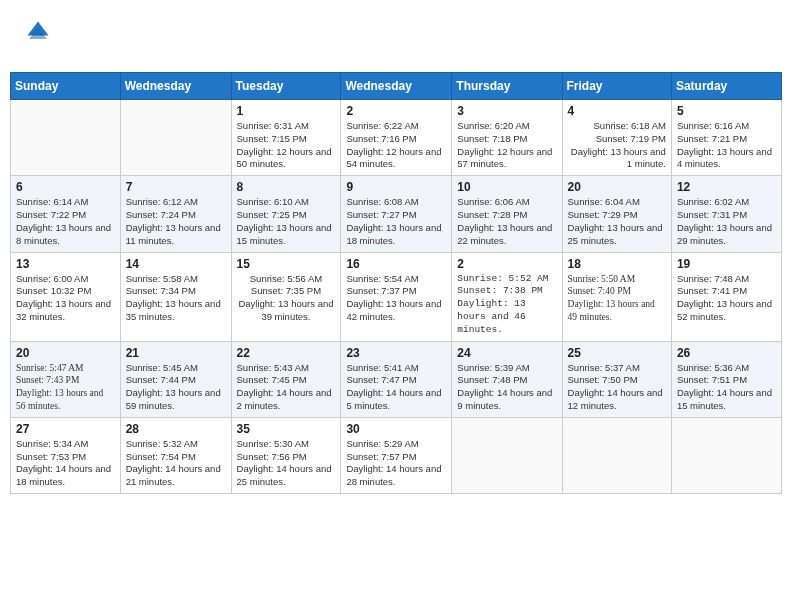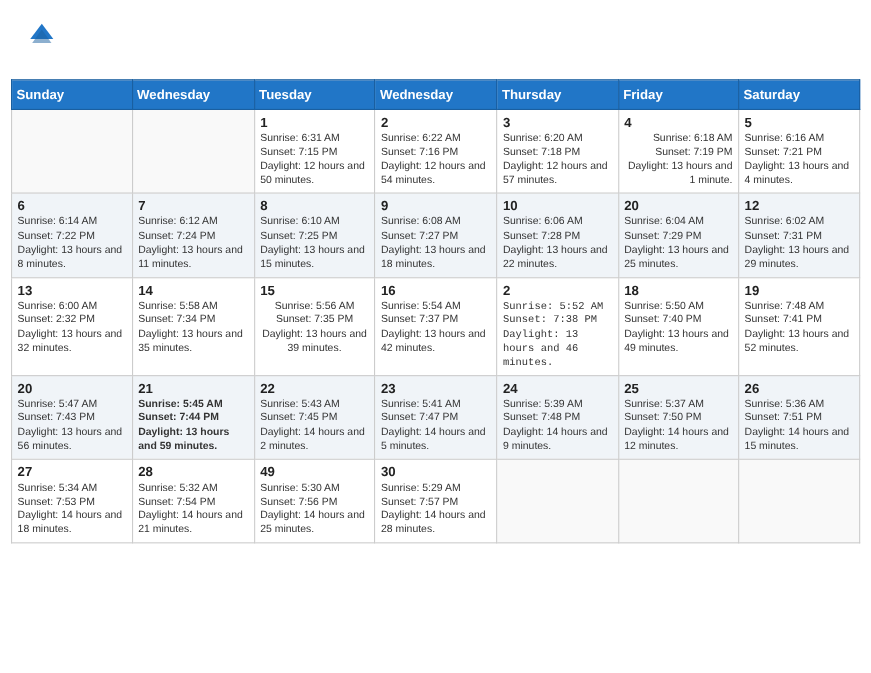--- a/index.html
+++ b/index.html
@@ -206,21 +206,21 @@
             <div class="day-num">12</div>
             <div class="day-info" style="white-space: pre-line;">Sunrise: 6:02 AM
 Sunset: 7:31 PM
 Daylight: 13 hours and 29 minutes.</div>
           </td>
         </tr>
         <tr>
           <td>
             <div class="day-num">13</div>
             <div class="day-info" style="white-space: pre-line;">Sunrise: 6:00 AM
-Sunset: 2:32 PM
+Sunset: 10:32 PM
 Daylight: 13 hours and 32 minutes.</div>
           </td>
           <td>
             <div class="day-num">14</div>
             <div class="day-info" style="white-space: pre-line;">Sunrise: 5:58 AM
 Sunset: 7:34 PM
 Daylight: 13 hours and 35 minutes.</div>
           </td>
           <td>
             <div class="day-num">15</div>
@@ -235,41 +235,41 @@
 Daylight: 13 hours and 42 minutes.</div>
           </td>
           <td>
             <div class="day-num">2</div>
             <div class="day-info" style="white-space: pre-line; font-family: Liberation Mono, monospace;">Sunrise: 5:52 AM
 Sunset: 7:38 PM
 Daylight: 13 hours and 46 minutes.</div>
           </td>
           <td>
             <div class="day-num">18</div>
-            <div class="day-info" style="white-space: pre-line;">Sunrise: 5:50 AM
+            <div class="day-info" style="white-space: pre-line; font-family: Liberation Serif, serif;">Sunrise: 5:50 AM
 Sunset: 7:40 PM
 Daylight: 13 hours and 49 minutes.</div>
           </td>
           <td>
             <div class="day-num">19</div>
             <div class="day-info" style="white-space: pre-line;">Sunrise: 7:48 AM
 Sunset: 7:41 PM
 Daylight: 13 hours and 52 minutes.</div>
           </td>
         </tr>
         <tr class="row-shade">
           <td>
             <div class="day-num">20</div>
-            <div class="day-info" style="white-space: pre-line;">Sunrise: 5:47 AM
+            <div class="day-info" style="white-space: pre-line; font-family: Liberation Serif, serif;">Sunrise: 5:47 AM
 Sunset: 7:43 PM
 Daylight: 13 hours and 56 minutes.</div>
           </td>
           <td>
             <div class="day-num">21</div>
-            <div class="day-info" style="white-space: pre-line; font-weight: bold;">Sunrise: 5:45 AM
+            <div class="day-info" style="white-space: pre-line;">Sunrise: 5:45 AM
 Sunset: 7:44 PM
 Daylight: 13 hours and 59 minutes.</div>
           </td>
           <td>
             <div class="day-num">22</div>
             <div class="day-info" style="white-space: pre-line;">Sunrise: 5:43 AM
 Sunset: 7:45 PM
 Daylight: 14 hours and 2 minutes.</div>
           </td>
           <td>
@@ -304,21 +304,21 @@
 Sunset: 7:53 PM
 Daylight: 14 hours and 18 minutes.</div>
           </td>
           <td>
             <div class="day-num">28</div>
             <div class="day-info" style="white-space: pre-line;">Sunrise: 5:32 AM
 Sunset: 7:54 PM
 Daylight: 14 hours and 21 minutes.</div>
           </td>
           <td>
-            <div class="day-num">49</div>
+            <div class="day-num">35</div>
             <div class="day-info" style="white-space: pre-line;">Sunrise: 5:30 AM
 Sunset: 7:56 PM
 Daylight: 14 hours and 25 minutes.</div>
           </td>
           <td>
             <div class="day-num">30</div>
             <div class="day-info" style="white-space: pre-line;">Sunrise: 5:29 AM
 Sunset: 7:57 PM
 Daylight: 14 hours and 28 minutes.</div>
           </td>

